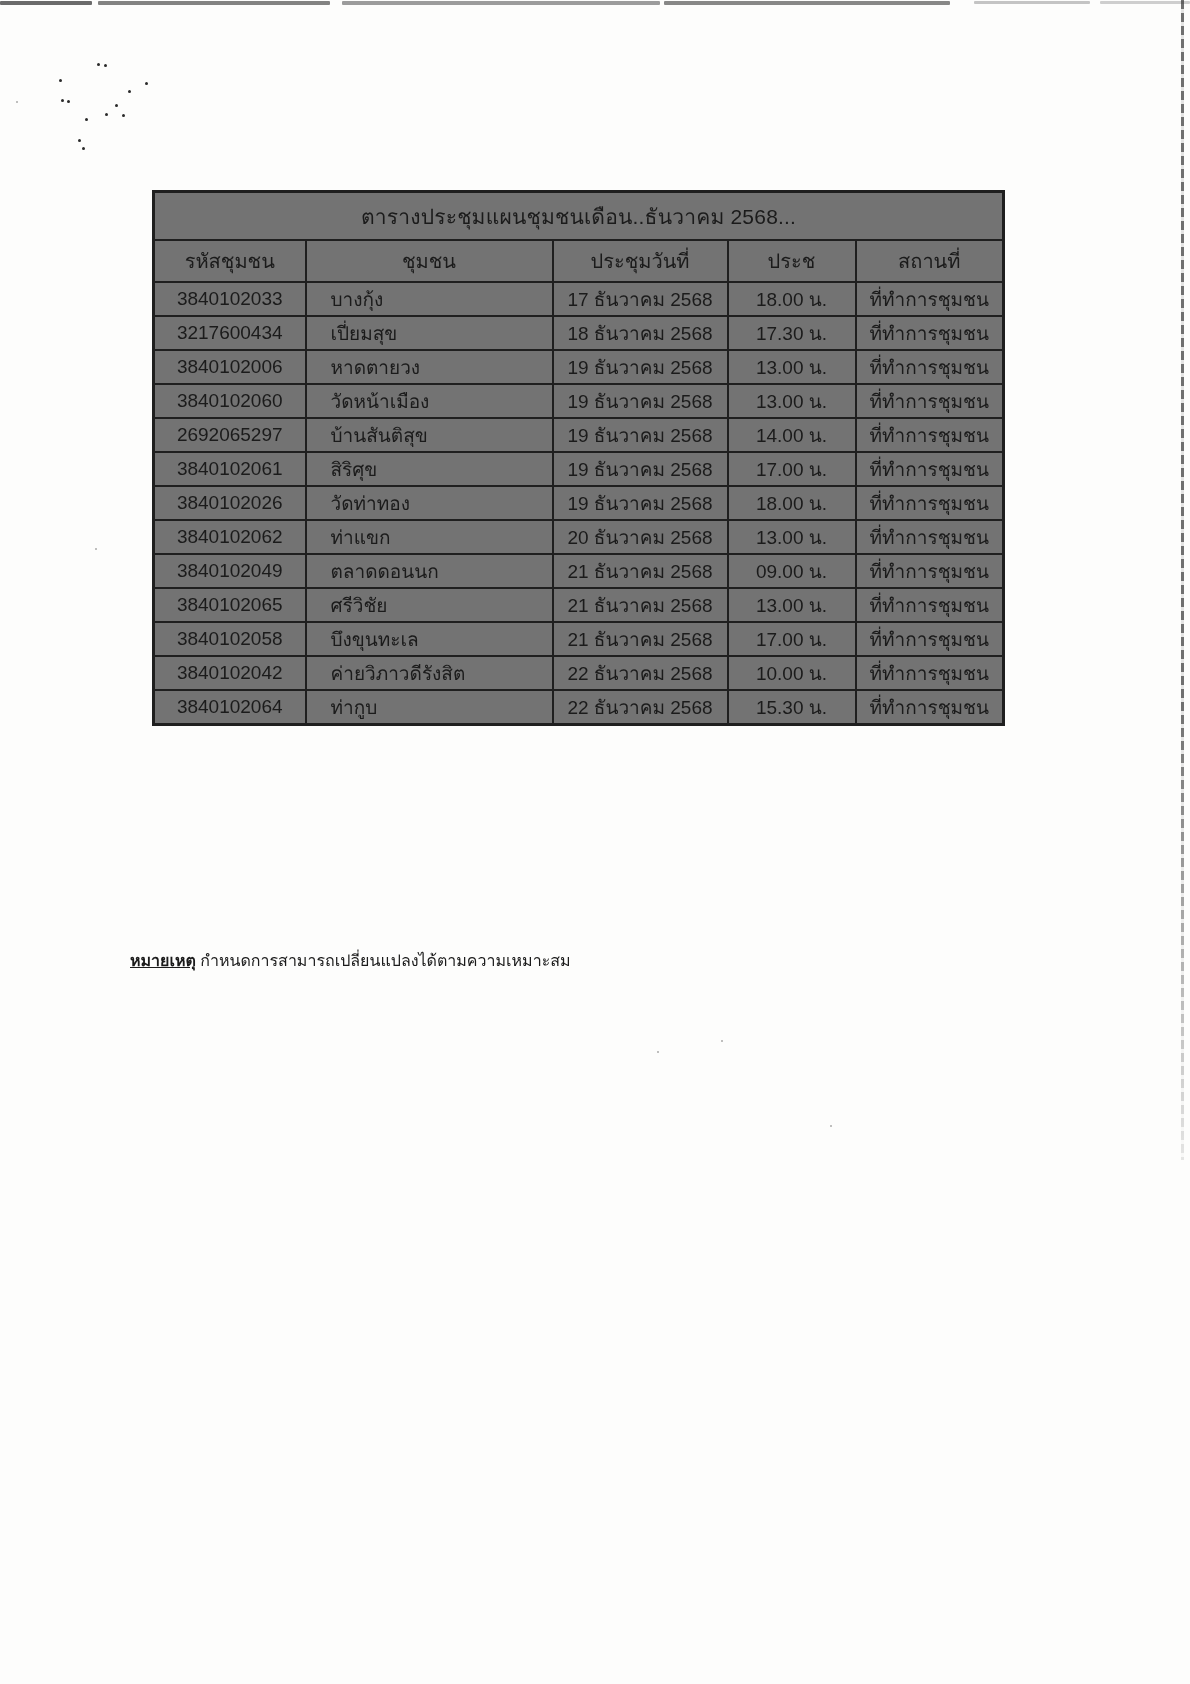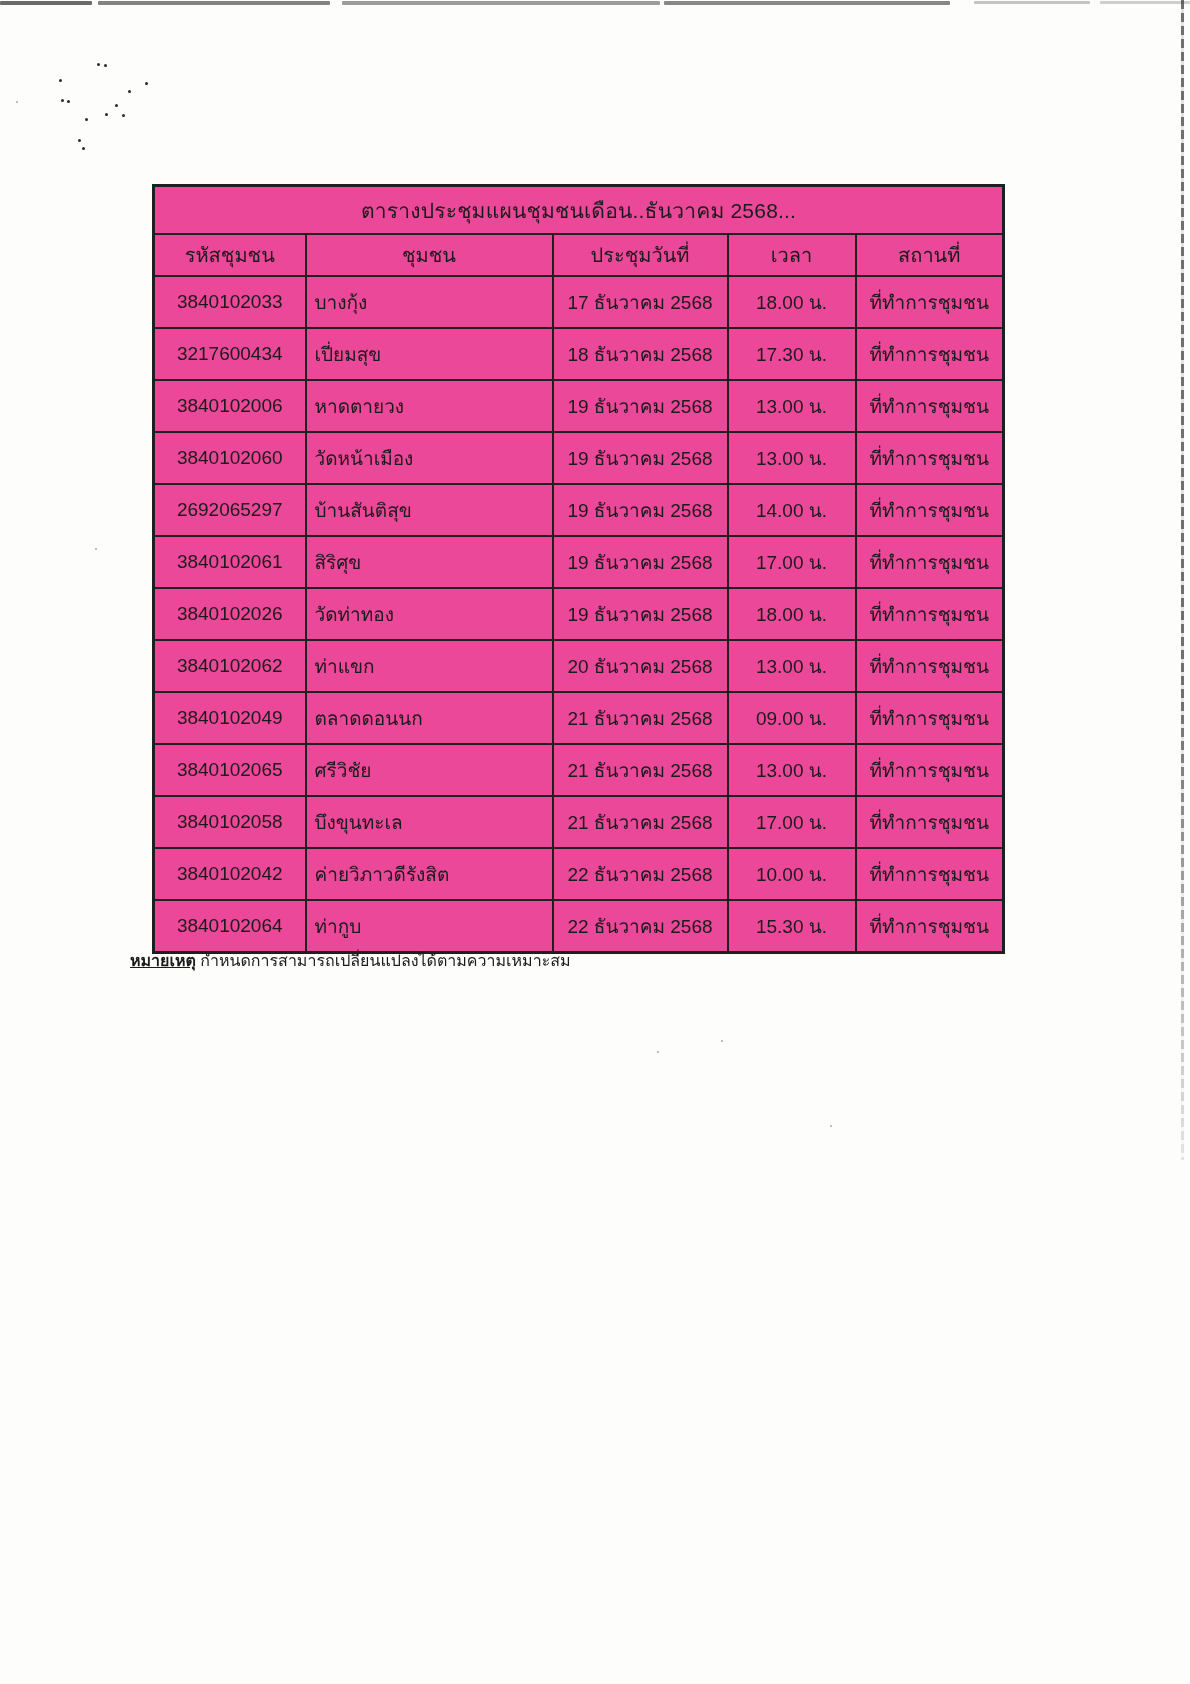--- a/index.html
+++ b/index.html
@@ -30,39 +30,39 @@
   }
   .scan-right-fade{
     position:absolute;top:700px;left:1180px;width:5px;height:500px;
     background:linear-gradient(180deg, rgba(253,253,252,0), rgba(253,253,252,.9));
   }
   .speck{position:absolute;background:#2a2a2a;border-radius:50%;width:3px;height:3px;}
   .speck.f{background:rgba(90,90,90,.5);width:2px;height:2px;}
 
   
   .meeting-table{
-    position:absolute;left:152px;top:184px;width:850px;
+    position:absolute;left:152px;top:190px;width:850px;
     border-collapse:collapse;
     table-layout:fixed;
-    background:#ec4899;
+    background:#737373;
   }
   .meeting-table, .meeting-table td, .meeting-table th{
     border:2px solid #1f1f1f;
   }
   .meeting-table{border-width:3px;}
   .title-row td{
     height:44px;text-align:center;font-size:21px;font-weight:400;
     letter-spacing:.2px;
   }
   .head-row th{
     height:38px;text-align:center;font-size:20px;font-weight:400;
   }
-  tbody tr{height:52px;}
+  tbody tr{height:34px;}
   tbody td{font-size:19px;text-align:center;padding:0 2px;}
-  tbody td.c-name{text-align:left;padding-left:8px;}
+  tbody td.c-name{text-align:left;padding-left:24px;}
 
   
   .footnote{
     position:absolute;left:130px;top:948px;font-size:16px;
   }
   .footnote .note-label{font-weight:700;text-decoration:underline;}
 </style>
 </head>
 <body>
 
@@ -109,21 +109,21 @@
         <col style="width: 148px;">
       </colgroup>
     <thead>
       <tr class="title-row">
         <td colspan="5">ตารางประชุมแผนชุมชนเดือน..ธันวาคม 2568...</td>
       </tr>
       <tr class="head-row">
           <th>รหัสชุมชน</th>
           <th>ชุมชน</th>
           <th>ประชุมวันที่</th>
-          <th>เวลา</th>
+          <th>ประช</th>
           <th>สถานที่</th>
         </tr>
     </thead>
     <tbody>
         <tr>
           <td>3840102033</td>
           <td class="c-name">บางกุ้ง</td>
           <td>17 ธันวาคม 2568</td>
           <td>18.00 น.</td>
           <td>ที่ทำการชุมชน</td>

